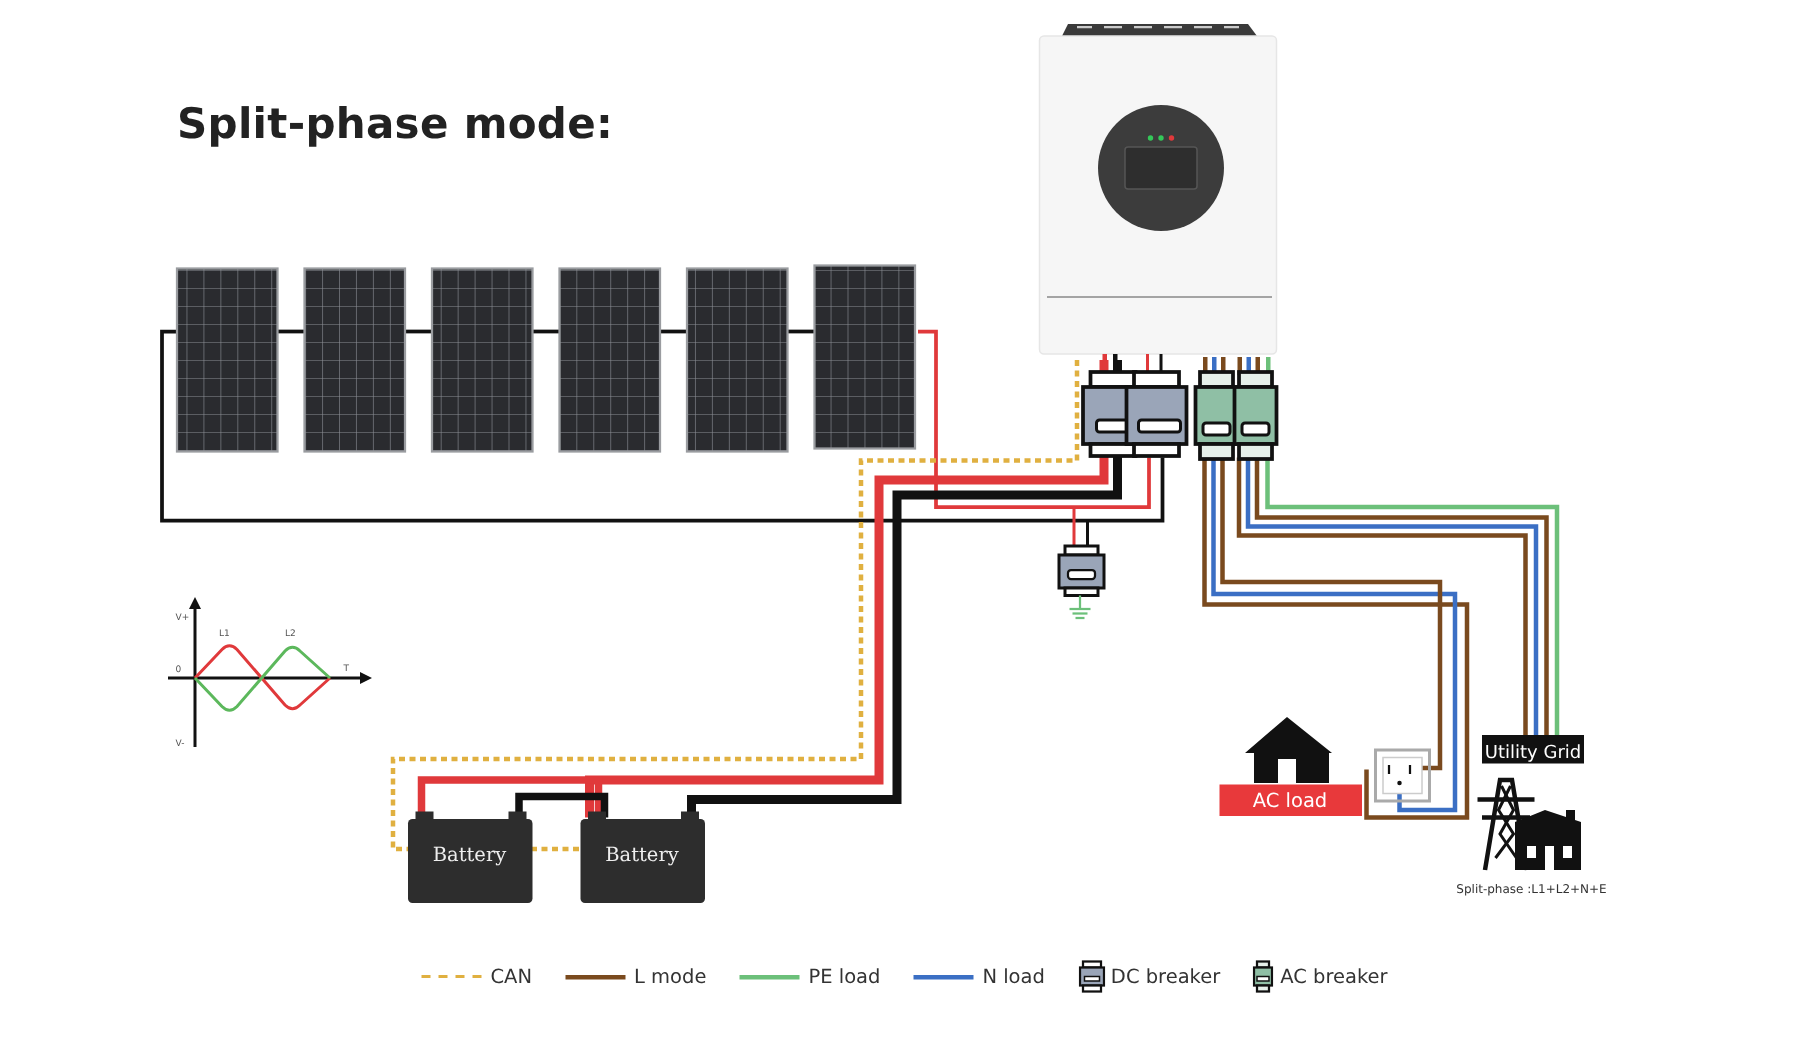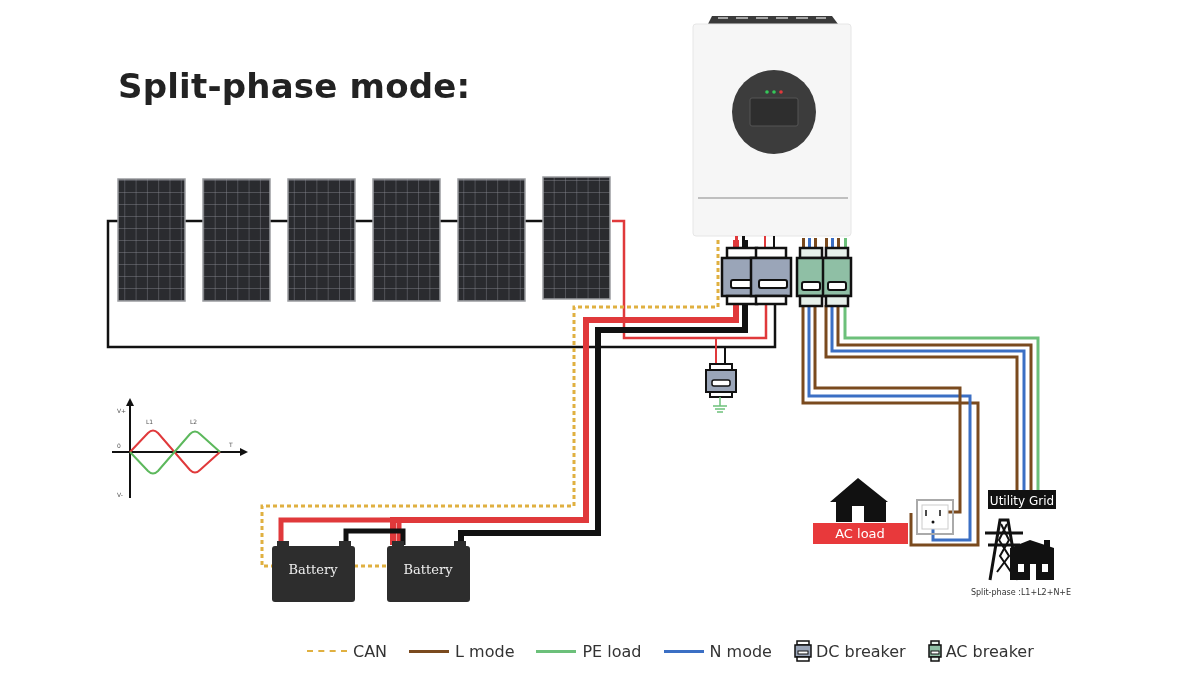--- a/index.html
+++ b/index.html
@@ -1,19 +1,19 @@
 <!DOCTYPE html>
 <html><head>
 <meta charset="utf-8">
 <style>
   html, body { margin:0; padding:0; background:#ffffff; }
   body { width:1200px; height:700px; position:relative; overflow:hidden; font-family:"DejaVu Sans", sans-serif; }
-  #title { position:absolute; left:118px; top:66px; font-size:34px; font-weight:bold; color:#222; letter-spacing:0.2px; font-family:"DejaVu Sans", sans-serif; }
+  #title { position:absolute; left:118px; top:66px; font-size:28px; font-weight:bold; color:#222; letter-spacing:0.2px; font-family:"DejaVu Sans", sans-serif; }
   svg#diagram { position:absolute; left:0; top:0; }
-  .legend { position:absolute; top:640px; left:307px; display:flex; align-items:center; font-size:16px; color:#333; font-family:"DejaVu Sans", sans-serif; }
+  .legend { position:absolute; top:640px; left:281px; display:flex; align-items:center; font-size:13px; color:#333; font-family:"DejaVu Sans", sans-serif; }
   .legend .item { display:flex; align-items:center; margin-right:22px; }
   .legend .line { display:inline-block; width:40px; height:0; margin-right:6px; }
   .legend .ico { margin-right:4px; }
   .lbl { font-family:"DejaVu Serif", serif; }
 </style>
 </head>
 <body>
 
 <div id="title">Split-phase mode:</div>
 
@@ -205,21 +205,21 @@
   <div class="item">
     <span class="line" style="border-top:3px solid #7a4a1e;"></span>
     <span>L mode</span>
   </div>
   <div class="item">
     <span class="line" style="border-top:3px solid #6cc07a;"></span>
     <span>PE load</span>
   </div>
   <div class="item">
     <span class="line" style="border-top:3px solid #3b6fc4;"></span>
-    <span>N mode</span>
+    <span>N load</span>
   </div>
   <div class="item">
     <svg class="ico" width="18" height="22" viewBox="0 0 18 22">
       <rect x="3" y="1" width="12" height="4" fill="#fff" stroke="#111" stroke-width="1.5"></rect>
       <rect x="1" y="5" width="16" height="12" fill="#9aa5b8" stroke="#111" stroke-width="1.5"></rect>
       <rect x="3" y="17" width="12" height="4" fill="#fff" stroke="#111" stroke-width="1.5"></rect>
       <rect x="4" y="11" width="10" height="3" fill="#fff" stroke="#111" stroke-width="1"></rect>
     </svg>
     <span>DC breaker</span>
   </div>

